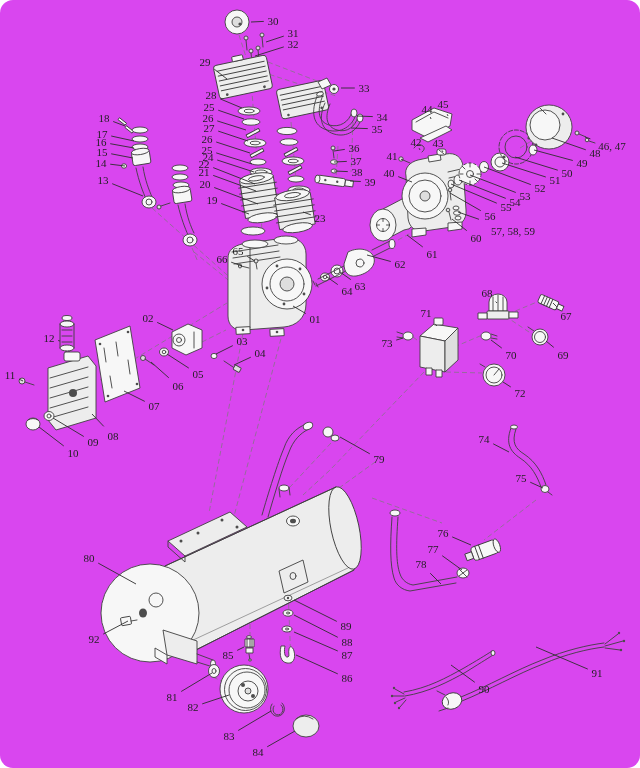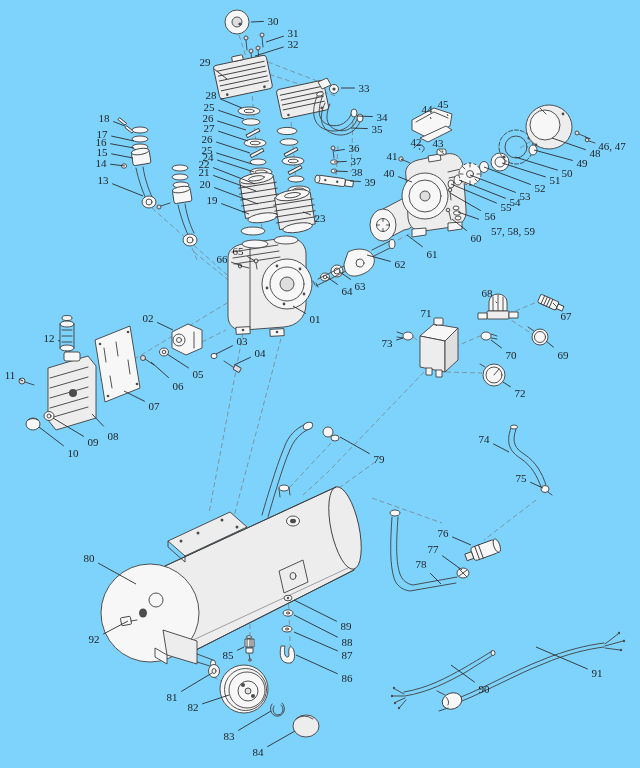--- a/index.html
+++ b/index.html
@@ -1,17 +1,17 @@
 <!DOCTYPE html>
 <html><head>
 <meta charset="utf-8">
 <style>
   html,body{margin:0;padding:0;background:#fff;}
-  #page{position:relative;width:640px;height:768px;background:#7dd3fc;overflow:hidden;
-        font-family:"Liberation Serif","DejaVu Serif",serif;}
+  #page{position:relative;width:640px;height:768px;background:#d946ef;overflow:hidden;
+        font-family:"Liberation Serif","DejaVu Serif",serif;border-radius:13px;}
   svg{position:absolute;left:0;top:0;}
   .ln{fill:none;stroke:#3f3f3f;stroke-width:.9;stroke-linecap:round;stroke-linejoin:round}
   .fl{fill:#ededed;stroke:#3f3f3f;stroke-width:.9;stroke-linejoin:round}
   .f2{fill:#f7f7f7;stroke:#3f3f3f;stroke-width:.9;stroke-linejoin:round}
   .f3{fill:#dedede;stroke:#3f3f3f;stroke-width:.9}
   .dsh{fill:none;stroke:#7a7a7a;stroke-width:.7;stroke-dasharray:5 3}
   .dk{fill:#4d4d4d;stroke:none}
   .leader{stroke:#2e2e2e;stroke-width:.9}
   text.pl{font-family:"Liberation Serif","DejaVu Serif",serif;font-size:11px;fill:#1f1f1f}
 </style>

